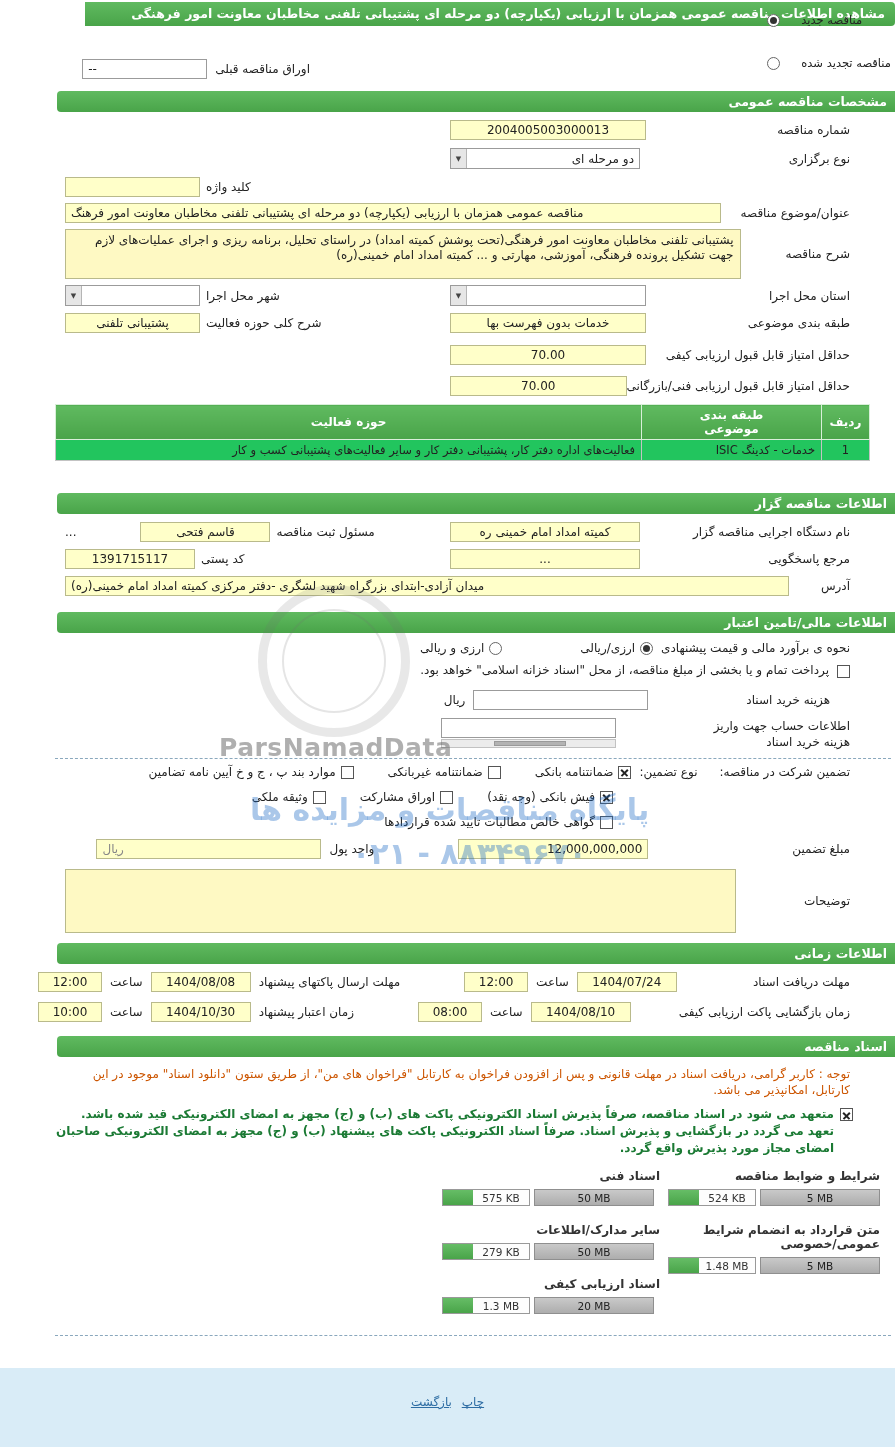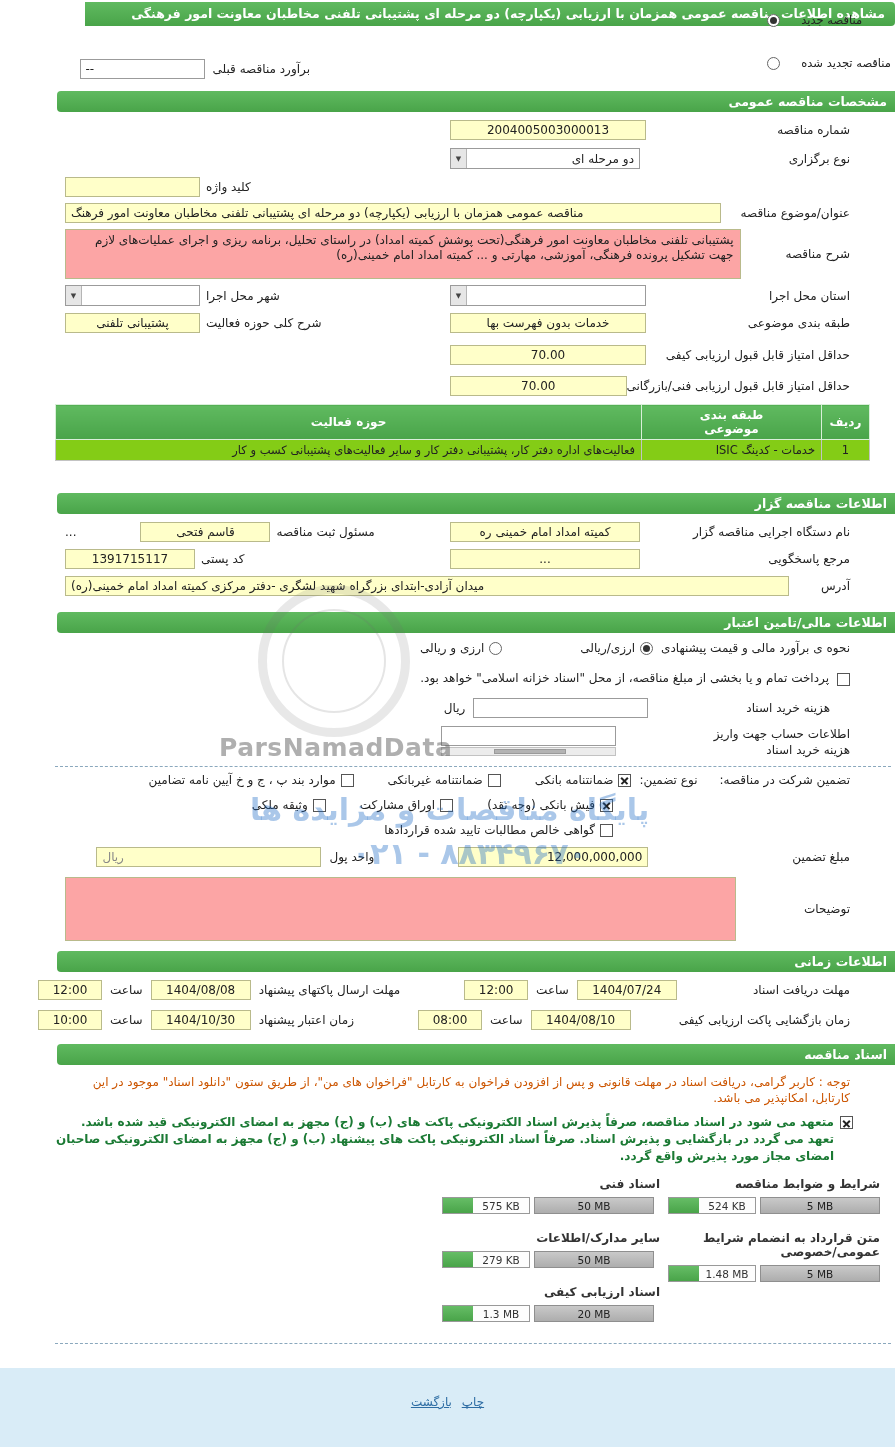--- a/index.html
+++ b/index.html
@@ -16,39 +16,39 @@
   .radio{width:13px;height:13px;border:1px solid #666;border-radius:50%;background:#fff;
          display:inline-flex;align-items:center;justify-content:center;flex:none}
   .radio.on::after{content:"";width:7px;height:7px;border-radius:50%;background:#333}
   .cb{width:13px;height:13px;border:1px solid #555;background:#fff;display:inline-block;position:relative;flex:none}
   .cb.on::before,.cb.on::after{content:"";position:absolute;left:1px;right:1px;top:50%;height:1.5px;background:#222}
   .cb.on::before{transform:rotate(45deg)} .cb.on::after{transform:rotate(-45deg)}
   
   .ybox{background:#ffffc9;border:1px solid #b9ba8b;height:20px;display:flex;align-items:center;
         justify-content:center;padding:0 5px;overflow:hidden;white-space:nowrap}
   .wbox{background:#fff;border:1px solid #9b9b9b;height:20px;display:flex;align-items:center;padding:0 5px}
-  .ytext{background:#fca5a5;border:1px solid #b9ba8b;padding:3px 7px;text-align:right;line-height:15px;overflow:hidden}
+  .ytext{background:#fef9c3;border:1px solid #b9ba8b;padding:3px 7px;text-align:right;line-height:15px;overflow:hidden}
   .sel{background:#fff;border:1px solid #9b9b9b;height:21px;display:flex;align-items:center;justify-content:space-between}
   .sel .selval{padding:0 5px;white-space:nowrap;overflow:hidden}
   .selarrow{width:16px;height:19px;background:#e6e6e6;border-right:1px solid #b5b5b5;display:flex;
             align-items:center;justify-content:center;font-size:7px;color:#444;flex:none}
   .w170{width:196px}.w190{width:190px}.w135{width:135px}.w130{width:130px}.w125{width:125px}
   .w175{width:175px}.w225{width:225px}.w100{width:100px}.w72{width:64px}
   
   .frow{display:flex;align-items:center;margin:8px 45px 0 65px;gap:8px}
   .rgrp{width:400px;display:flex;align-items:center;justify-content:space-between;flex:none}
   .lgrp{flex:1;display:flex;align-items:center;justify-content:flex-end;gap:6px}
   .lab{white-space:nowrap;color:#222}
   .flex1{flex:1}
   .dash{border-top:1px dashed #8aa8bd;margin:8px 4px 0 55px}
   .opt{display:flex;align-items:center;gap:5px;margin-left:26px;white-space:nowrap}
   
   .acttbl{border-collapse:collapse;margin:8px 25px 0 55px;width:815px;table-layout:fixed;font-size:11.5px}
   .acttbl th{background:linear-gradient(#60ba60,#49a449);color:#fff;border:1px solid #d9efd9;padding:3px;font-size:12px}
-  .acttbl td{border:1px solid #c3c3c3;background:#84cc16;padding:3px 6px;vertical-align:middle}
+  .acttbl td{border:1px solid #c3c3c3;background:#22c55e;padding:3px 6px;vertical-align:middle}
   .thwrap{display:inline-block;width:78px}
   .col-idx{width:48px}.col-cat{width:180px}
   
   .notice{color:#cc5500;text-align:right;margin:9px 45px 0 55px;line-height:16px}
   .commit{display:flex;align-items:flex-start;gap:6px;margin:8px 42px 0 55px}
   .commit p{color:#1b7a34;font-weight:bold;line-height:17px;text-align:right;flex:1}
   
   .files{display:flex;margin:12px 15px 0 55px;gap:8px}
   .fcol{display:flex;flex-direction:column}
   .fentry{margin-bottom:17px}
@@ -90,21 +90,21 @@
       <span class="radio on"></span>
       <span>مناقصه جدید</span>
     </label>
     <label class="radio-item second">
       <span class="radio"></span>
       <span>مناقصه تجدید شده</span>
     </label>
   </div>
   <div class="greenbar titlebar">مشاهده اطلاعات مناقصه عمومی همزمان با ارزیابی (یکپارچه) دو مرحله ای پشتیبانی تلفنی مخاطبان معاونت امور فرهنگی</div>
   <div class="prev-row">
-    <span class="lab">برآورد مناقصه قبلی</span>
+    <span class="lab">اوراق مناقصه قبلی</span>
     <span class="wbox w125 ltr">--</span>
   </div>
 </div>
 
 <div class="sech" style="margin-top:12px">مشخصات مناقصه عمومی</div>
 
 <div class="frow">
   <div class="rgrp">
     <span class="lab">شماره مناقصه</span>
     <span class="ybox w170 ltr">2004005003000013</span>
@@ -237,21 +237,21 @@
   <label class="opt" style="margin-left:70px">
     <span class="radio on"></span>
     <span>ارزی/ریالی</span>
   </label>
   <label class="opt">
     <span class="radio"></span>
     <span>ارزی و ریالی</span>
   </label>
 </div>
 
-<div class="frow" style="align-items:center;margin-top:15px">
+<div class="frow" style="align-items:center;margin-top:7px">
   <span class="cb" style="margin-top:2px"></span>
   <p style="width:515px;text-align:right;line-height:16px">پرداخت تمام و یا بخشی از مبلغ مناقصه، از محل "اسناد خزانه اسلامی" خواهد بود.</p>
 </div>
 
 <div class="frow" style="margin-top:12px">
   <span class="lab" style="margin-right:20px">هزینه خرید اسناد</span>
   <span style="width:82px"></span>
   <span class="wbox w175"></span>
   <span class="lab">ریال</span>
 </div>

